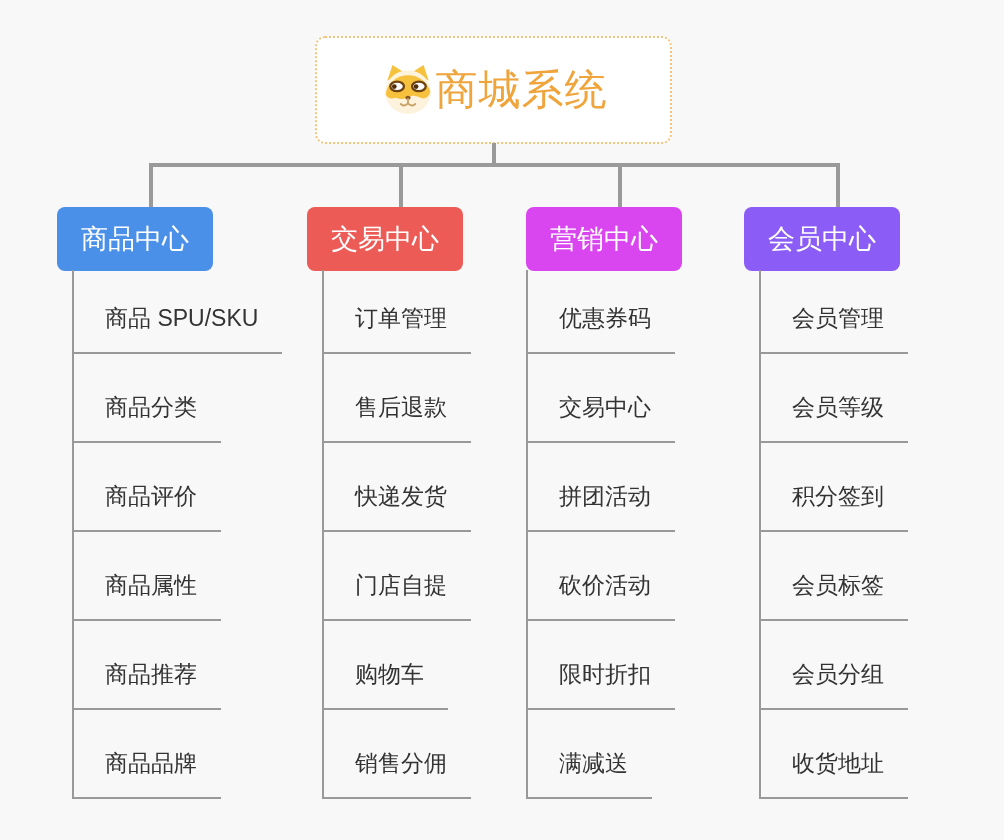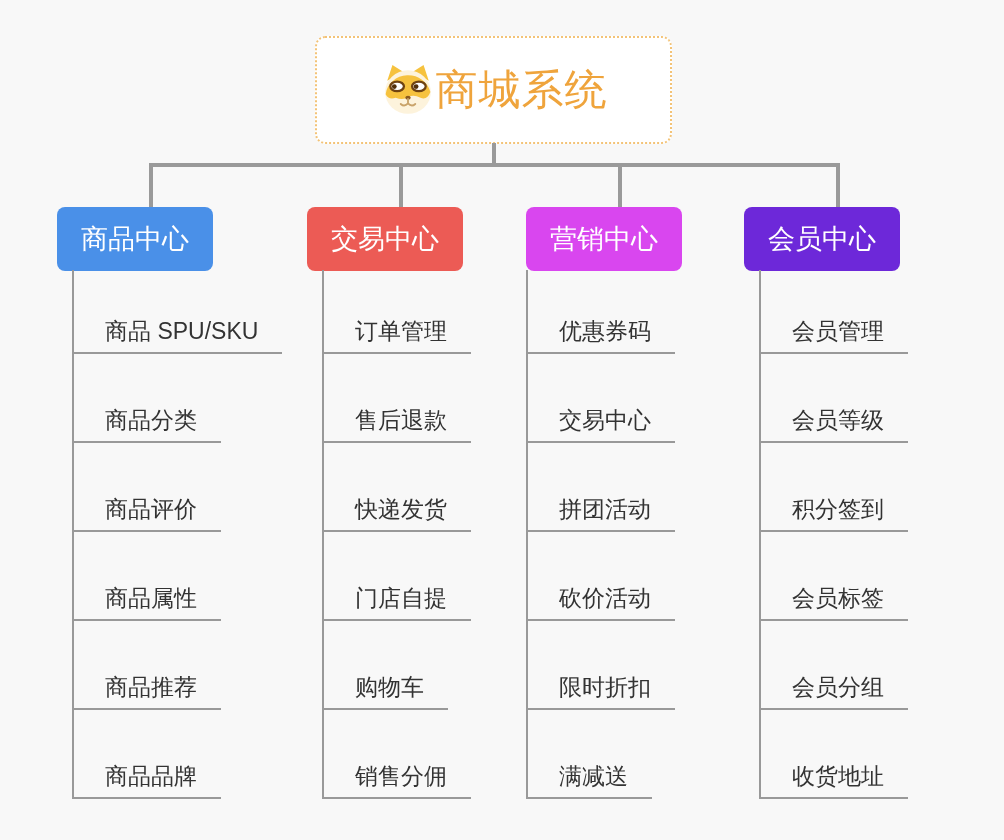--- a/index.html
+++ b/index.html
@@ -57,21 +57,21 @@
     top: 270px;
     border-left: 2px solid #999999;
   }
   .item {
     width: fit-content;
     height: 89px;
     box-sizing: border-box;
     display: flex;
     align-items: flex-end;
     border-bottom: 2px solid #999999;
-    padding: 0 24px 5px 31px;
+    padding: 0 24px 18px 31px;
     font-size: 23px;
     color: #333333;
     white-space: nowrap;
   }
   .item:first-child {
     height: 84px;
   }
   .dog-icon {
     flex: 0 0 auto;
     display: block;
@@ -124,21 +124,21 @@
     </div>
     <div class="branch-box" style="left: 526px; background: #d946ef;">营销中心</div>
     <div class="items" style="left: 526px; text-align: right;">
       <div class="item">优惠券码</div>
       <div class="item">交易中心</div>
       <div class="item">拼团活动</div>
       <div class="item">砍价活动</div>
       <div class="item">限时折扣</div>
       <div class="item">满减送</div>
     </div>
-    <div class="branch-box" style="left: 744px; background: #6d28d9;">会员中心</div>
+    <div class="branch-box" style="left: 744px; background: #8b5cf6;">会员中心</div>
     <div class="items" style="left: 759px;">
       <div class="item">会员管理</div>
       <div class="item">会员等级</div>
       <div class="item">积分签到</div>
       <div class="item">会员标签</div>
       <div class="item">会员分组</div>
       <div class="item">收货地址</div>
     </div>
   </div>
 

